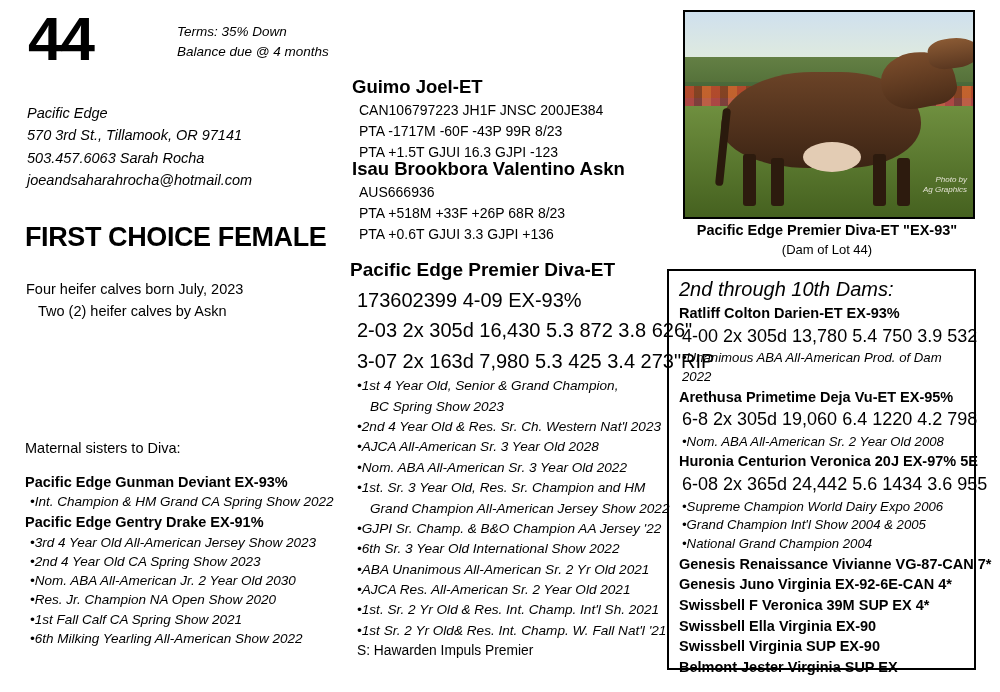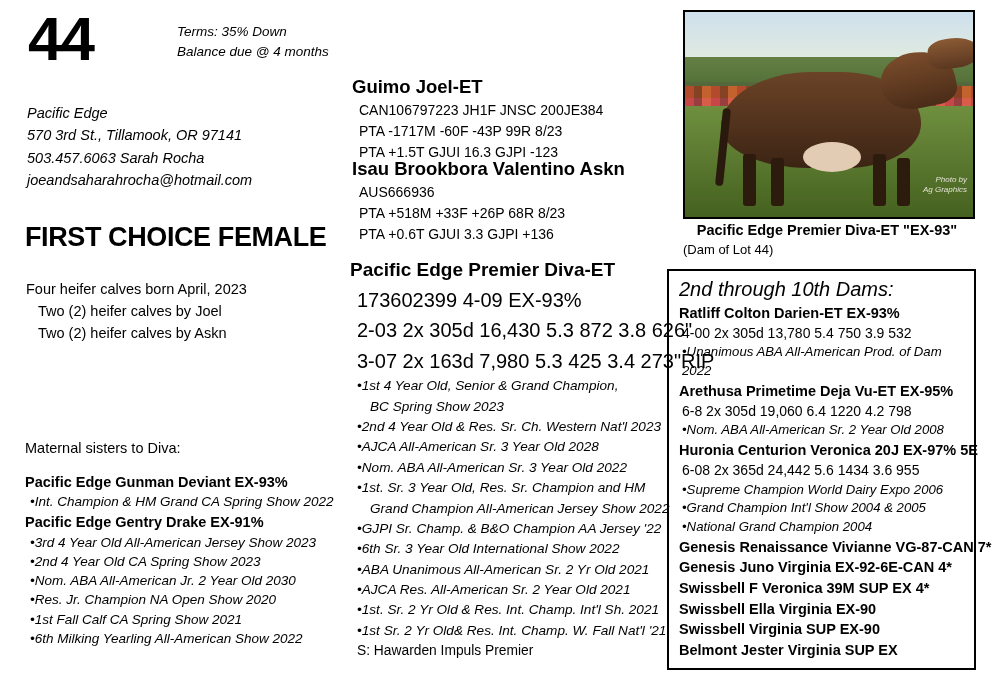--- a/index.html
+++ b/index.html
@@ -145,21 +145,21 @@
 
   
   .photo-frame {
     position: absolute;
     left: 683px;
     top: 10px;
     width: 288px;
     height: 205px;
     border: 2px solid #000;
     overflow: hidden;
-    background: #d946ef;
+    background: #1d4ed8;
   }
   .sky {
     position: absolute; left: 0; top: 0; width: 100%; height: 34%;
     background: linear-gradient(#cfe0ee, #e7efd7);
   }
   .treeline {
     position: absolute; left: 0; top: 22%; width: 100%; height: 20%;
     background: linear-gradient(#5d7a3c, #44622c);
     opacity: .95;
   }
@@ -213,40 +213,41 @@
 
   .photo-cap1 {
     position: absolute;
     left: 683px; top: 222px; width: 288px;
     text-align: center;
     font-size: 14.5px; font-weight: bold;
   }
   .photo-cap2 {
     position: absolute;
     left: 683px; top: 242px; width: 288px;
+    text-align: center;
     font-size: 13px;
   }
 
   
   .dams-box {
     position: absolute;
     left: 667px; top: 269px;
     width: 309px; height: 401px;
     border: 2px solid #000;
     box-sizing: border-box;
     padding: 7px 8px 0 10px;
   }
   .dams-box .hdr {
     font-size: 20px; font-style: italic; margin-bottom: 2px;
   }
   .dams-box .nm {
     font-size: 14.5px; font-weight: bold; line-height: 1.42; white-space: nowrap;
   }
   .dams-box .rec {
-    font-size: 14px; line-height: 1.42; padding-left: 3px; white-space: nowrap;
+    font-size: 18px; line-height: 1.42; padding-left: 3px; white-space: nowrap;
   }
   .dams-box .sub {
     font-size: 13.2px; font-style: italic; line-height: 1.42; padding-left: 3px;
   }
 </style>
 </head>
 <body>
 
 <div class="page">
 
@@ -260,22 +261,21 @@
   <div class="consignor">
     <div>Pacific Edge</div>
     <div>570 3rd St., Tillamook, OR  97141</div>
     <div>503.457.6063 Sarah Rocha</div>
     <div>joeandsaharahrocha@hotmail.com</div>
   </div>
 
   <div class="first-choice">FIRST CHOICE FEMALE</div>
 
   <div class="calf-block">
-    <div>Four heifer calves born April, 2023</div>
-    <div class="indent">Two (2) heifer calves by Joel</div>
+    <div>Four heifer calves born July, 2023</div>
     <div class="indent">Two (2) heifer calves by Askn</div>
   </div>
 
   <div class="maternal">
     <div class="hdr">Maternal sisters to Diva:</div>
 
     <div class="nm">Pacific Edge Gunman Deviant EX-93%</div>
     <div class="sub">•Int. Champion &amp; HM Grand CA Spring Show 2022</div>
 
     <div class="nm">Pacific Edge Gentry Drake EX-91%</div>

